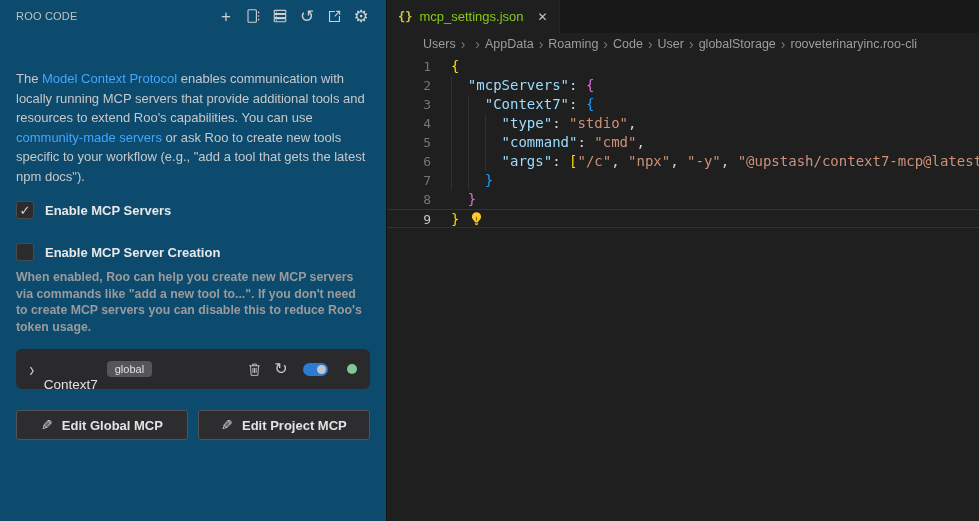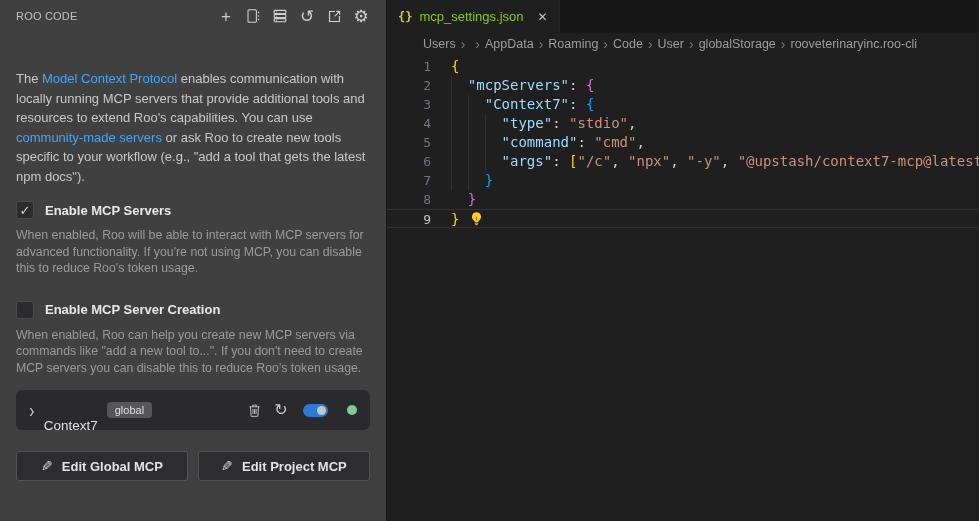--- a/index.html
+++ b/index.html
@@ -3,21 +3,21 @@
 <meta charset="utf-8">
 <style>
   * { margin:0; padding:0; box-sizing:border-box; }
   html,body { background:#111; }
   .app {
     width:979px; height:521px; display:flex; overflow:hidden;
     font-family:"Liberation Sans", sans-serif; background:#1f1f1f; position:relative;
   }
   
   .panel {
-    width:387px; flex:none; background:#404040; border-right:1px solid #161616;
+    width:387px; flex:none; background:#0c4a6e; border-right:1px solid #161616;
     padding:0 16px; color:#ccc; position:relative;
   }
   .panel-head { height:32px; display:flex; align-items:center; justify-content:space-between; }
   .panel-title { font-size:11px; color:#c2c2c2; letter-spacing:.2px; }
   .panel-icons { display:flex; align-items:center; gap:9px; }
   .picon { width:18px; height:18px; display:flex; align-items:center; justify-content:center;
            color:#cfcfcf; font-size:15px; cursor:pointer; }
   .picon svg { display:block; }
   .picon.glyph { font-size:17px; line-height:1; }
 
@@ -31,21 +31,21 @@
   .intro a { color:#40a6ff; text-decoration:none; cursor:pointer; }
 
   .check-row { display:flex; align-items:center; gap:11px; margin-top:15px; }
   .checkbox {
     width:18px; height:18px; border-radius:3px; background:#2c2c2e; border:1px solid #4a4a4a;
     color:#d6d6d6; display:flex; align-items:center; justify-content:center;
     font-size:13px; cursor:pointer; flex:none;
   }
   .check-label { font-size:13px; font-weight:bold; color:#e8e8e8; }
   .desc { margin-top:8px; font-size:12.3px; line-height:16.5px; color:#9b9b9b; }
-  .desc.second { margin-bottom:0; }
+  .desc.second { margin-bottom:0;font-weight:bold; }
   .mt22 { margin-top:24px; }
 
   .server-row {
     margin-top:14px; height:40px; background:#2a2a2d; border-radius:6px;
     display:flex; align-items:center; padding:0 13px; gap:9px;
   }
   .chev { color:#cccccc; font-size:17px; line-height:1; cursor:pointer; transform:scale(.9,1.15); }
   .server-name { font-size:13.5px; color:#e2e2e2;margin-top:31px; }
   .badge {
     background:#55555a; color:#e0e0e0; font-size:11px; border-radius:4px;
@@ -148,21 +148,20 @@
 
 
     <p class="intro"><span>The </span><a>Model Context Protocol</a><span> enables communication with locally running MCP servers that provide additional tools and resources to extend Roo's capabilities. You can use </span><a>community-made servers</a><span> or ask Roo to create new tools specific to your workflow (e.g., "add a tool that gets the latest npm docs").</span></p>
 
     <div class="check-row">
       <span class="checkbox">
           <span>✓</span>
         </span>
       <span class="check-label">Enable MCP Servers</span>
     </div>
-    <p class="desc">When enabled, Roo will be able to interact with MCP servers for advanced functionality. If you're not using MCP, you can disable this to reduce Roo's token usage.</p>
 
     <div class="check-row mt22">
       <span class="checkbox">
           <span></span>
         </span>
       <span class="check-label">Enable MCP Server Creation</span>
     </div>
     <p class="desc second">When enabled, Roo can help you create new MCP servers via commands like "add a new tool to...". If you don't need to create MCP servers you can disable this to reduce Roo's token usage.</p>
 
     <div class="server-row">

